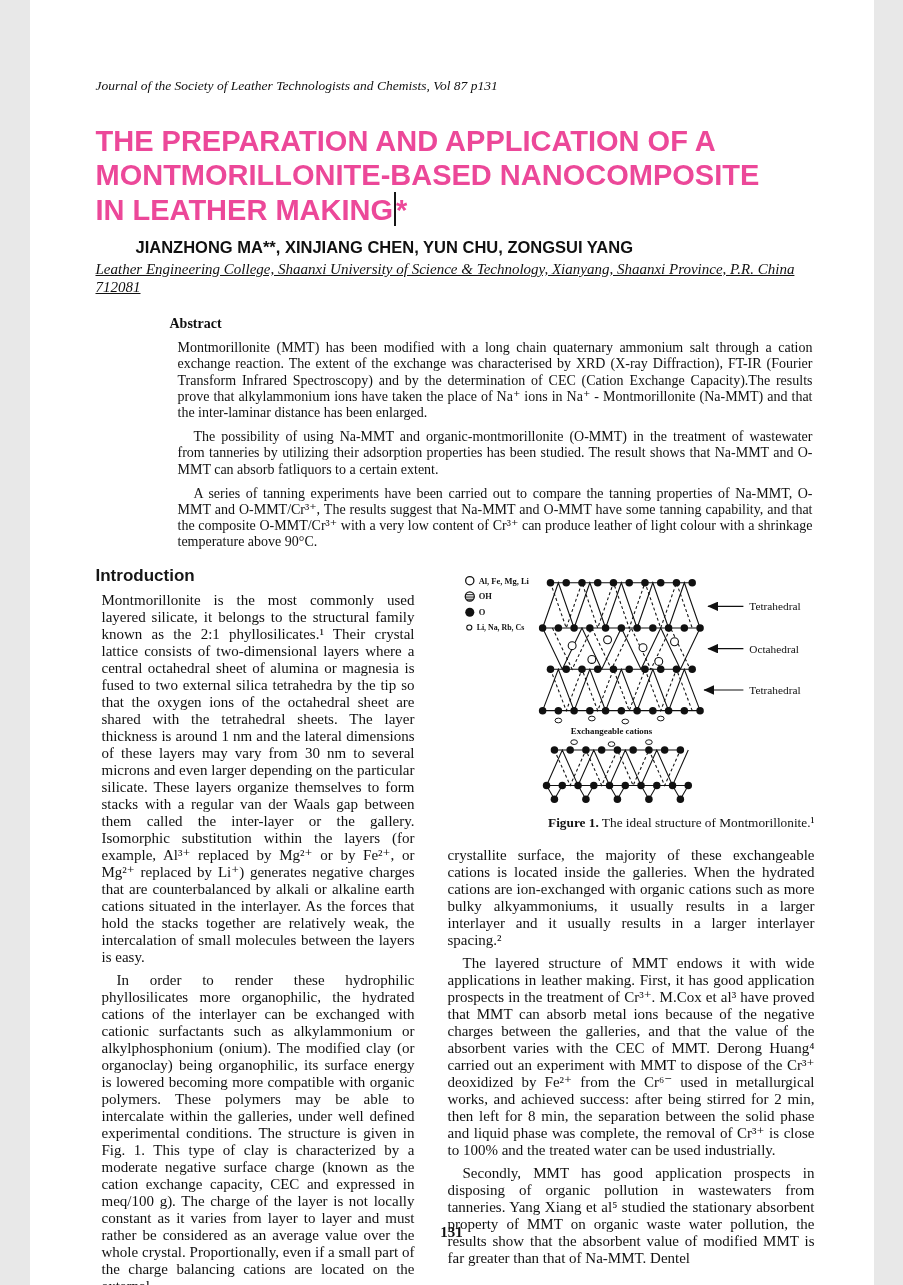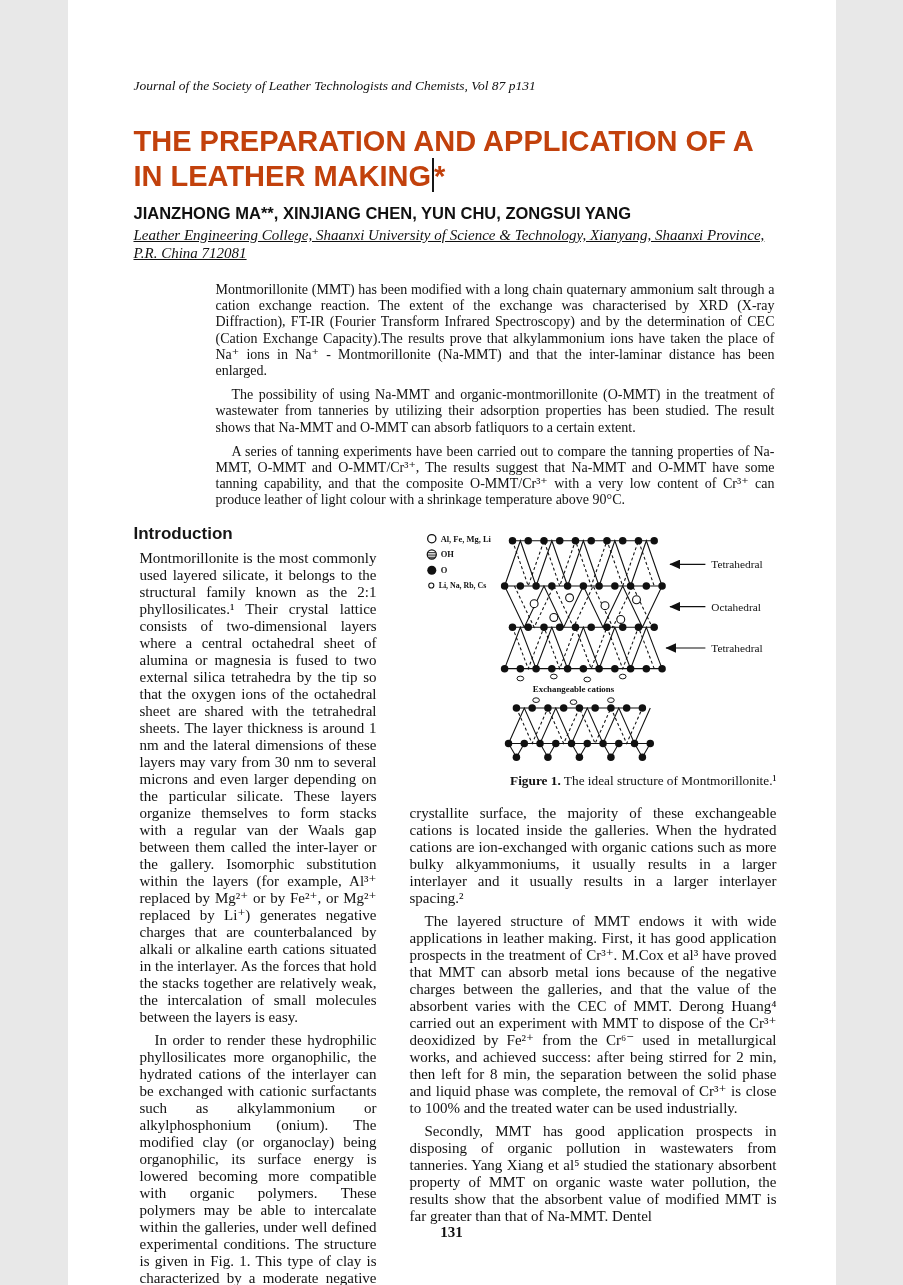--- a/index.html
+++ b/index.html
@@ -1,30 +1,30 @@
 <!DOCTYPE html>
 <html><head>
 <meta charset="utf-8">
 <style>
   html,body { margin:0; padding:0; background:#e8e8e8; }
   .page {
-    width:768px; height:1285px; margin:0 auto; background:#ffffff;
+    width:844px; height:1285px; margin:0 auto; background:#ffffff;
     position:relative; overflow:hidden; color:#111;
     font-family:"Liberation Serif","DejaVu Serif",serif;
   }
   .content { padding:78px 53px 0 66px; }
   .journal-line { font-style:italic; font-size:13.5px; line-height:16px; }
   .title {
     margin-top:30px; font-family:"Liberation Sans","DejaVu Sans",sans-serif;
-    font-weight:bold; font-size:29px; line-height:34px; color:#c2410c;
+    font-weight:bold; font-size:29px; line-height:34px; color:#ec4899;
   }
   .cursor-bar { display:inline-block; width:2px; height:34px; background:#161616; vertical-align:-6px; margin-left:1px; }
   .authors {
     margin-top:10px; font-family:"Liberation Sans","DejaVu Sans",sans-serif;
-    font-weight:bold; font-size:16.5px; line-height:20px;
+    font-weight:bold; font-size:16.5px; line-height:20px;margin-left:40px;
   }
   .affiliation { margin-top:3px; font-style:italic; font-size:15px; line-height:18px;text-decoration:underline; }
   .abstract { margin:20px 0 0 74px; font-size:14px; line-height:16.2px; text-align:justify; }
   .abstract .abs-head { font-weight:bold; }
   .abstract p { margin:8px; }
   .abstract p.indent { text-indent:16px; }
   .columns { margin-top:16px; display:flex; gap:21px; }
   .col { font-size:15px; line-height:17px; text-align:justify; }
   .col-left  { width:381px; }
   .col-right { width:379px; }
@@ -49,27 +49,29 @@
 </head>
 <body>
 
 <div class="page">
   <div class="content">
 
     <div class="journal-line">Journal of the Society of Leather Technologists and Chemists, Vol 87 p131</div>
 
     <div class="title">
       <div>THE PREPARATION AND APPLICATION OF A</div>
+      <div>MONTMORILLONITE-BASED NANOCOMPOSITE</div>
       <div><span>IN LEATHER MAKING</span><span class="cursor-bar"></span><span>*</span></div>
     </div>
 
     <div class="authors">JIANZHONG MA**, XINJIANG CHEN, YUN CHU, ZONGSUI YANG</div>
     <div class="affiliation">Leather Engineering College, Shaanxi University of Science &amp; Technology, Xianyang, Shaanxi Province, P.R. China 712081</div>
 
     <div class="abstract">
+      <div class="abs-head">Abstract</div>
       <p>Montmorillonite (MMT) has been modified with a long chain quaternary ammonium salt through a cation exchange reaction. The extent of the exchange was characterised by XRD (X-ray Diffraction), FT-IR (Fourier Transform Infrared Spectroscopy) and by the determination of CEC (Cation Exchange Capacity).The results prove that alkylammonium ions have taken the place of Na⁺ ions in Na⁺ - Montmorillonite (Na-MMT) and that the inter-laminar distance has been enlarged.</p>
       <p class="indent">The possibility of using Na-MMT and organic-montmorillonite (O-MMT) in the treatment of wastewater from tanneries by utilizing their adsorption properties has been studied. The result shows that Na-MMT and O-MMT can absorb fatliquors to a certain extent.</p>
       <p class="indent">A series of tanning experiments have been carried out to compare the tanning properties of Na-MMT, O-MMT and O-MMT/Cr³⁺, The results suggest that Na-MMT and O-MMT have some tanning capability, and that the composite O-MMT/Cr³⁺ with a very low content of Cr³⁺ can produce leather of light colour with a shrinkage temperature above 90°C.</p>
     </div>
 
     <div class="columns">
 
       <div class="col col-left">
         <h2 class="section-heading">Introduction</h2>
         <p>Montmorillonite is the most commonly used layered silicate, it belongs to the structural family known as the 2:1 phyllosilicates.¹ Their crystal lattice consists of two-dimensional layers where a central octahedral sheet of alumina or magnesia is fused to two external silica tetrahedra by the tip so that the oxygen ions of the octahedral sheet are shared with the tetrahedral sheets. The layer thickness is around 1 nm and the lateral dimensions of these layers may vary from 30 nm to several microns and even larger depending on the particular silicate. These layers organize themselves to form stacks with a regular van der Waals gap between them called the inter-layer or the gallery. Isomorphic substitution within the layers (for example, Al³⁺ replaced by Mg²⁺ or by Fe²⁺, or Mg²⁺ replaced by Li⁺) generates negative charges that are counterbalanced by alkali or alkaline earth cations situated in the interlayer. As the forces that hold the stacks together are relatively weak, the intercalation of small molecules between the layers is easy.</p>

